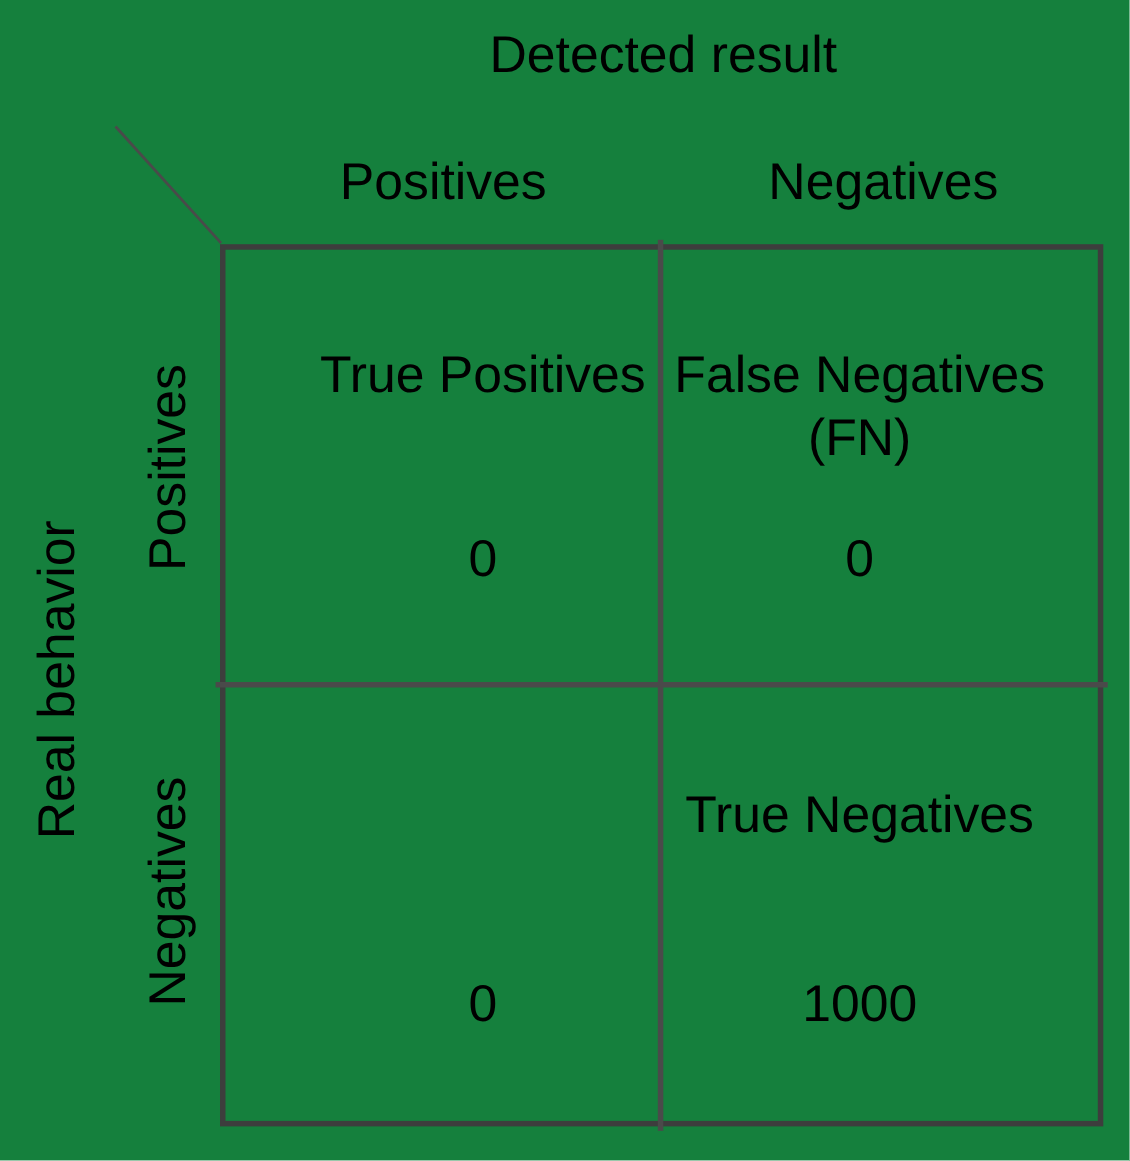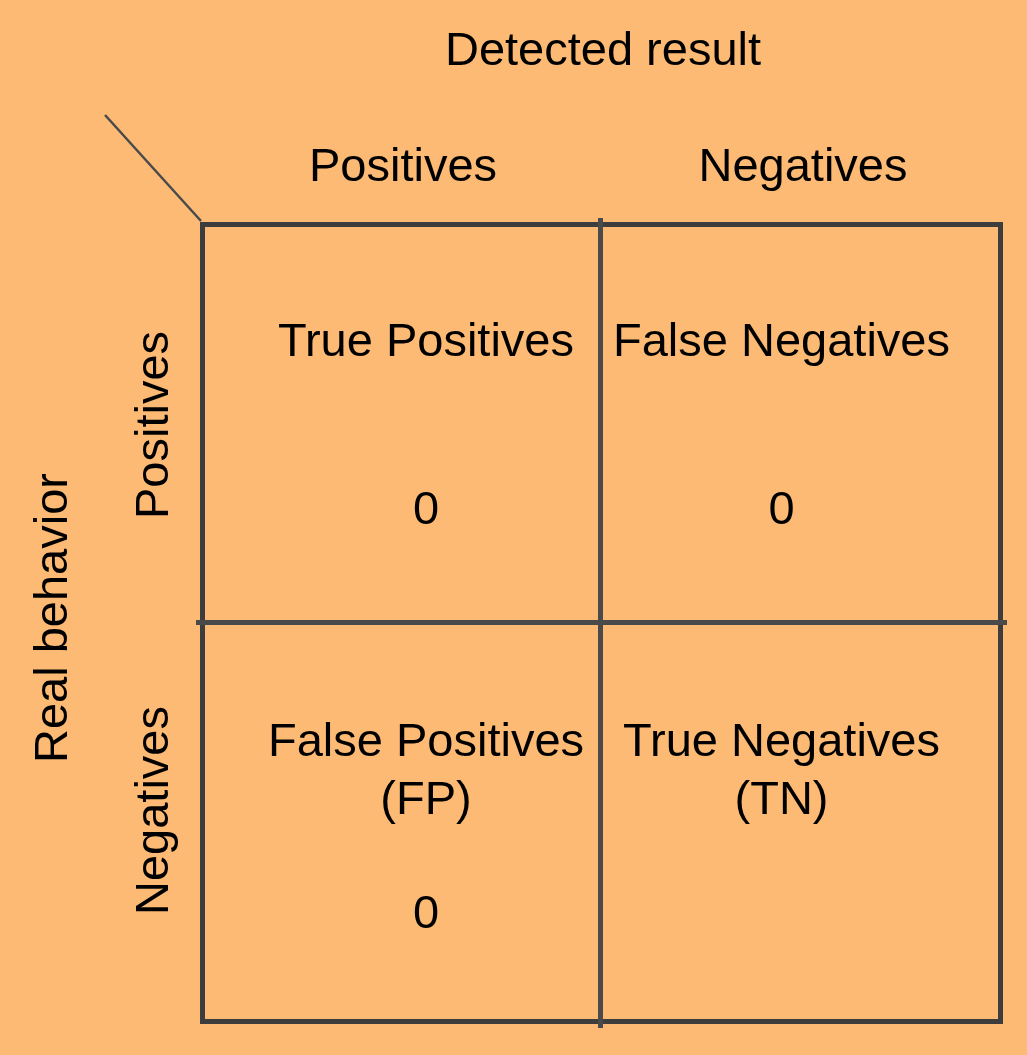--- a/index.html
+++ b/index.html
@@ -1,20 +1,20 @@
 <!DOCTYPE html>
 <html><head>
 <meta charset="utf-8">
 <style>
   html, body { margin: 0; padding: 0; background: #ffffff; }
   #canvas {
     position: relative;
     width: 1027px;
     height: 1055px;
-    background: #fdba74;
+    background: #15803d;
     font-family: "Liberation Sans", "DejaVu Sans", sans-serif;
     color: #000000;
     overflow: hidden;
   }
   .txt {
     position: absolute;
     font-size: 47px;
     line-height: 47px;
     text-align: center;
     white-space: nowrap;
@@ -43,21 +43,21 @@
   #divider-h {
     position: absolute;
     left: 196px; top: 620px;
     width: 811px; height: 5px;
     background: #4a4a4a;
   }
 
   
   .cell-label { line-height: 58px; }
   .cell-value { line-height: 58px; }
-  .col-left   { left: 205px; width: 442px; }
+  .col-left   { left: 218px; width: 442px; }
   .col-right  { left: 584px; width: 395px; }
   .row-top-label    { top: 311px; }
   .row-top-value    { top: 479px; }
   .row-bottom-label { top: 711px; }
   .row-bottom-value { top: 883px; }
 
   
   .rot {
     position: absolute;
     font-size: 47px;
@@ -94,27 +94,24 @@
   <div id="divider-v"></div>
   <div id="divider-h"></div>
 
   <div class="txt cell-label col-left row-top-label">
     <div>True Positives</div>
   </div>
   <div class="txt cell-value col-left row-top-value">0</div>
 
   <div class="txt cell-label col-right row-top-label">
     <div>False Negatives</div>
+    <div>(FN)</div>
   </div>
   <div class="txt cell-value col-right row-top-value">0</div>
 
-  <div class="txt cell-label col-left row-bottom-label">
-    <div>False Positives</div>
-    <div>(FP)</div>
-  </div>
   <div class="txt cell-value col-left row-bottom-value">0</div>
 
   <div class="txt cell-label col-right row-bottom-label">
     <div>True Negatives</div>
-    <div>(TN)</div>
   </div>
+  <div class="txt cell-value col-right row-bottom-value">1000</div>
 
 </div>
 
 </body></html>

